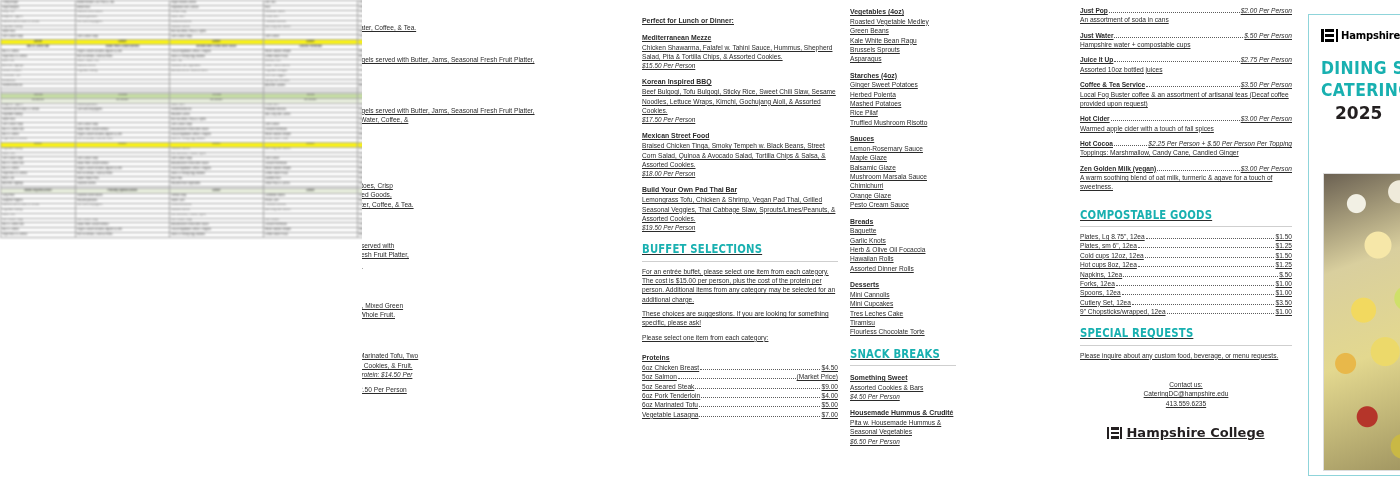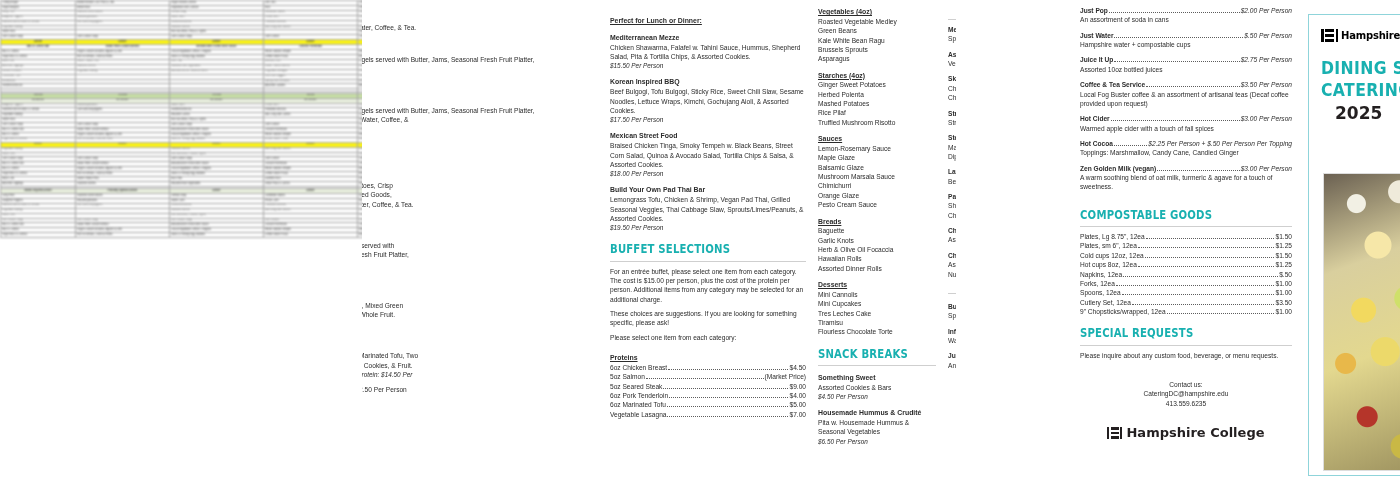--- a/index.html
+++ b/index.html
@@ -37,21 +37,21 @@
 
   
   #menu-page-b{left:596px;top:0;width:360px;height:500px;overflow:hidden;}
   #menu-page-b .inner{position:absolute;left:14px;top:0;width:560px;}
 
   
   #menu-page-c{left:1072px;top:0;width:228px;height:500px;overflow:hidden;}
   #menu-page-c .inner{position:absolute;left:8px;top:6px;width:212px;}
 
   
-  .mcol{font-size:6.6px;line-height:1.42;color:#2b2b2b;}
+  .mcol{font-size:6.6px;line-height:1.42;color:#2b2b2b;text-decoration:underline;}
   .mcol .sect{
     font-family:"DejaVu Sans",sans-serif;
     font-weight:bold;font-size:11.5px;letter-spacing:.2px;
     color:#18b0b0;text-transform:uppercase;margin:9px 0 2px;
     transform:scaleX(.88);transform-origin:left center;
   }
   .mcol .sect-rule{border-bottom:1px solid #cfcfcf;margin:0 0 5px;height:1px;}
   .mcol .h-under{font-weight:bold;font-size:6.9px;text-decoration:underline;margin-top:7px;}
   .mcol .h-bold{font-weight:bold;font-size:6.9px;margin-top:7px;}
   .mcol .li{font-size:6.6px;}
@@ -513,21 +513,21 @@
       <div class="price">1 Protein: $12.50 Per Person, 2 Protein: $14.50 Per</div>
       <div class="sp"></div>
       <div class="desc">Person. Add A La Carte Soup: $2.50 Per Person</div>
       <div class="sp"></div>
     </div>
 </div>
 
 <div class="layer" id="menu-page-b">
   <div class="inner" style="display:flex;gap:12px;">
 
-    <div class="mcol" style="width:196px;flex:0 0 196px;">
+    <div class="mcol" style="width:196px;flex:0 0 196px;margin-left:32px;">
       <div class="h-under" style="margin-top:16px;">Perfect for Lunch or Dinner:</div>
       <div id="ld-items">
           <div class="h-bold">Mediterranean Mezze</div>
           <div class="desc">Chicken Shawarma, Falafel w. Tahini Sauce, Hummus, Shepherd Salad, Pita &amp; Tortilla Chips, &amp; Assorted Cookies.</div>
           <div class="price">$15.50 Per Person</div>
           <div class="h-bold">Korean Inspired BBQ</div>
           <div class="desc">Beef Bulgogi, Tofu Bulgogi, Sticky Rice, Sweet Chili Slaw, Sesame Noodles, Lettuce Wraps, Kimchi, Gochujang Aioli, &amp; Assorted Cookies.</div>
           <div class="price">$17.50 Per Person</div>
           <div class="h-bold">Mexican Street Food</div>
           <div class="desc">Braised Chicken Tinga, Smoky Tempeh w. Black Beans, Street Corn Salad, Quinoa &amp; Avocado Salad, Tortilla Chips &amp; Salsa, &amp; Assorted Cookies.</div>

